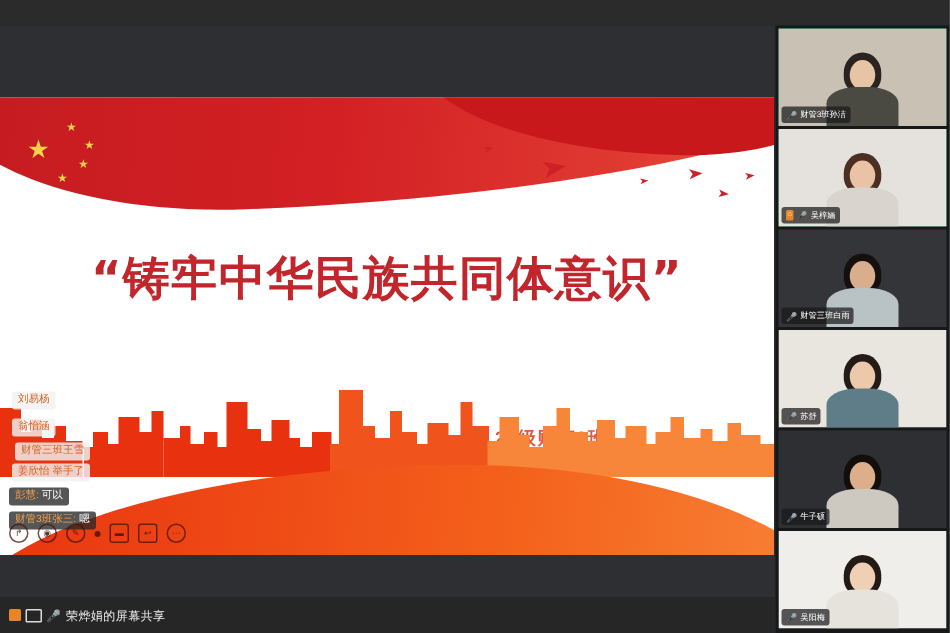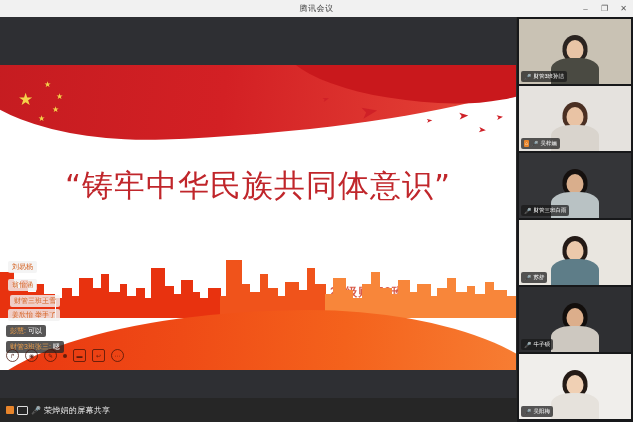--- a/index.html
+++ b/index.html
@@ -40,21 +40,21 @@
   .b1{left:22px;top:12px;font-size:9px;transform:rotate(-16deg) scaleY(.75);}
   .b2{left:60px;top:18px;font-size:22px;transform:rotate(-10deg) scaleY(.8);}
   .b3{left:126px;top:34px;font-size:8px;transform:rotate(-6deg) scaleY(.75);}
   .b4{left:158px;top:26px;font-size:13px;transform:rotate(-4deg) scaleY(.8);}
   .b5{left:178px;top:42px;font-size:10px;transform:rotate(6deg) scaleY(.8);}
   .b6{left:196px;top:30px;font-size:9px;transform:rotate(-8deg) scaleY(.8);}
 
   
   #slide-title{position:absolute;left:0;top:100px;width:516px;text-align:center;
       font-family:"DejaVu Sans","Liberation Sans",sans-serif;
-      font-size:31px;font-weight:400;color:#c0262b;letter-spacing:1px;white-space:nowrap;}
+      font-size:31px;font-weight:700;color:#c0262b;letter-spacing:1px;white-space:nowrap;}
   #slide-subtitle{position:absolute;left:0;top:140px;width:516px;text-align:center;
       font-family:"DejaVu Sans","Liberation Sans",sans-serif;
       font-size:31px;font-weight:700;color:#c0262b;letter-spacing:3px;white-space:nowrap;}
   #slide-class{position:absolute;left:330px;top:219px;font-size:12px;font-weight:700;
       color:#d95b4a;letter-spacing:1px;}
 
   
   .skyline{position:absolute;left:0;bottom:0;width:516px;height:110px;overflow:hidden;}
   .ground{position:absolute;left:-30px;bottom:-58px;width:600px;height:118px;
       background:linear-gradient(95deg,#e8320f 0%,#ef4b16 35%,#f4621c 62%,#f8863a 100%);
@@ -107,28 +107,20 @@
   #share-pill .sq{width:8px;height:8px;background:#e8852b;border-radius:1px;}
   #share-pill .mon{width:9px;height:7px;border:1.2px solid #dcdcdc;border-radius:1px;}
   #share-pill .mic2{font-size:8px;color:#e6e6e6;}
   #share-pill .txt{font-size:8px;color:#efefef;letter-spacing:.3px;}
 </style>
 </head>
 <body>
 
 <div id="app">
 
-  <div id="titlebar">
-    <span class="tb-title">腾讯会议</span>
-    <div id="winbtns">
-      <div class="wb">–</div>
-      <div class="wb">❐</div>
-      <div class="wb">✕</div>
-    </div>
-  </div>
 
   <div id="stage">
 
     <div id="slide">
 
       <div class="wave">
         <div class="band"></div>
         <div class="band2"></div>
         <span class="star s1">★</span>
         <span class="star s2">★</span>

